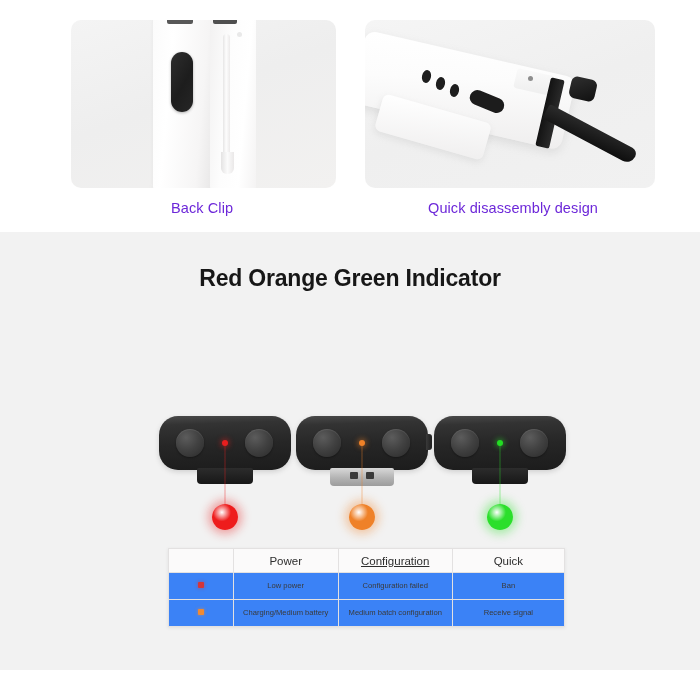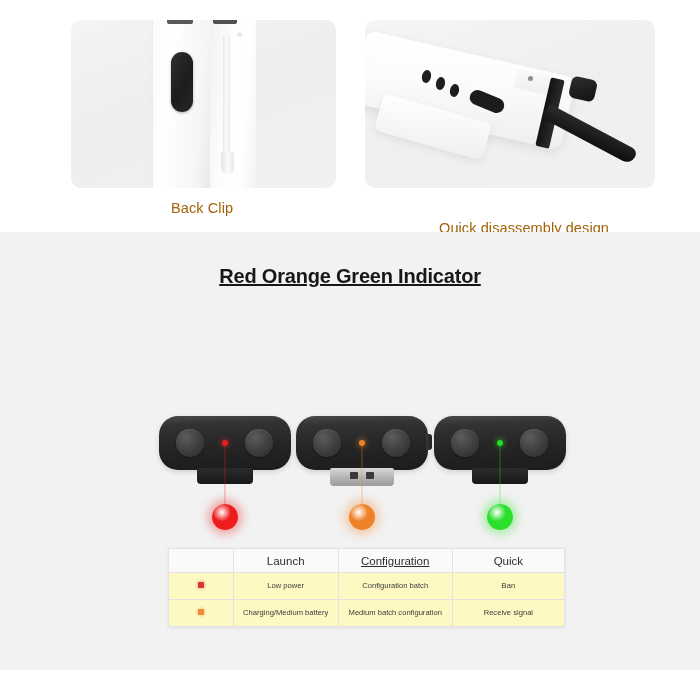--- a/index.html
+++ b/index.html
@@ -174,45 +174,44 @@
     width: 112px; height: 38px;
     background: linear-gradient(170deg,#ffffff,#f0efef);
     border-radius: 6px;
     transform: rotate(16deg);
     box-shadow: 0 3px 7px rgba(160,160,160,0.2);
   }
 
   .photo-caption {
     position: absolute;
     font-size: 14.5px;
-    color: #a16207;
+    color: #6d28d9;
     letter-spacing: 0.1px;
     white-space: nowrap;
   }
   .cap-left  { left: 171px; top: 200px; }
-  .cap-right { left: 439px; top: 200px; margin-top: 20px; }
+  .cap-right { left: 428px; top: 200px; }
 
   
   .feature-section {
     position: absolute;
     left: 0; top: 232px;
     width: 700px;
     height: 438px;
     background: #f2f2f2;
   }
   .headline {
     position: absolute;
     left: 0; top: 33px;
     width: 700px;
     text-align: center;
-    font-size: 20px;
+    font-size: 23px;
     font-weight: bold;
     color: #171717;
     letter-spacing: -0.2px;
-    text-decoration: underline;
   }
   .bodycopy {
     position: absolute;
     left: 85px; top: 68px;
     width: 545px;
     font-size: 17.2px;
     line-height: 25.5px;
     color: #2f2f2f;
     letter-spacing: -0.05px;
   }
@@ -320,21 +319,21 @@
     height: 23px;
     font-size: 11.5px;
     font-weight: normal;
     color: #2e2e2e;
     background: #fbfafa;
   }
   .status-table tbody td {
     height: 26px;
     font-size: 7.6px;
     line-height: 9.5px;
-    background: #fef9c3;
+    background: #3b82f6;
   }
   .col-swatch { width: 65px; }
   .col-power  { width: 104px; }
   .col-config { width: 113px; text-decoration: underline; }
   .col-launch { width: 115px; }
   .swatch {
     display: inline-block;
     width: 6px; height: 6px;
     border-radius: 1px;
   }
@@ -416,32 +415,32 @@
         <div class="dev-base"></div>
         <div class="dev-beam" id="beam3" style="background: linear-gradient(rgba(43, 223, 43, 0.38) 0%, rgba(43, 223, 43, 0.38) 100%); opacity: 0.55;"></div>
         <div class="dev-bulb" id="bulb3" style="background: radial-gradient(circle at 38% 32%, rgb(255, 255, 255) 0%, rgb(43, 223, 43) 38%, rgb(43, 223, 43) 100%); box-shadow: rgba(43, 223, 43, 0.38) 0px 0px 10px 4px;"></div>
       </div>
     </div>
 
     <table class="status-table">
       <thead>
         <tr>
           <th class="col-swatch"></th>
-          <th class="col-power">Launch</th>
+          <th class="col-power">Power</th>
           <th class="col-config">Configuration</th>
           <th class="col-launch">Quick</th>
         </tr>
       </thead>
       <tbody>
         <tr>
           <td>
             <span class="swatch" id="sw1" style="background: rgb(212, 53, 58); box-shadow: rgba(212, 53, 58, 0.333) 0px 0px 3px 1px;"></span>
           </td>
           <td>Low power</td>
-          <td>Configuration batch</td>
+          <td>Configuration failed</td>
           <td>Ban</td>
         </tr>
         <tr>
           <td>
             <span class="swatch" id="sw2" style="background: rgb(240, 138, 51); box-shadow: rgba(240, 138, 51, 0.333) 0px 0px 3px 1px;"></span>
           </td>
           <td>Charging/Medium battery</td>
           <td>Medium batch configuration</td>
           <td>Receive signal</td>
         </tr>

